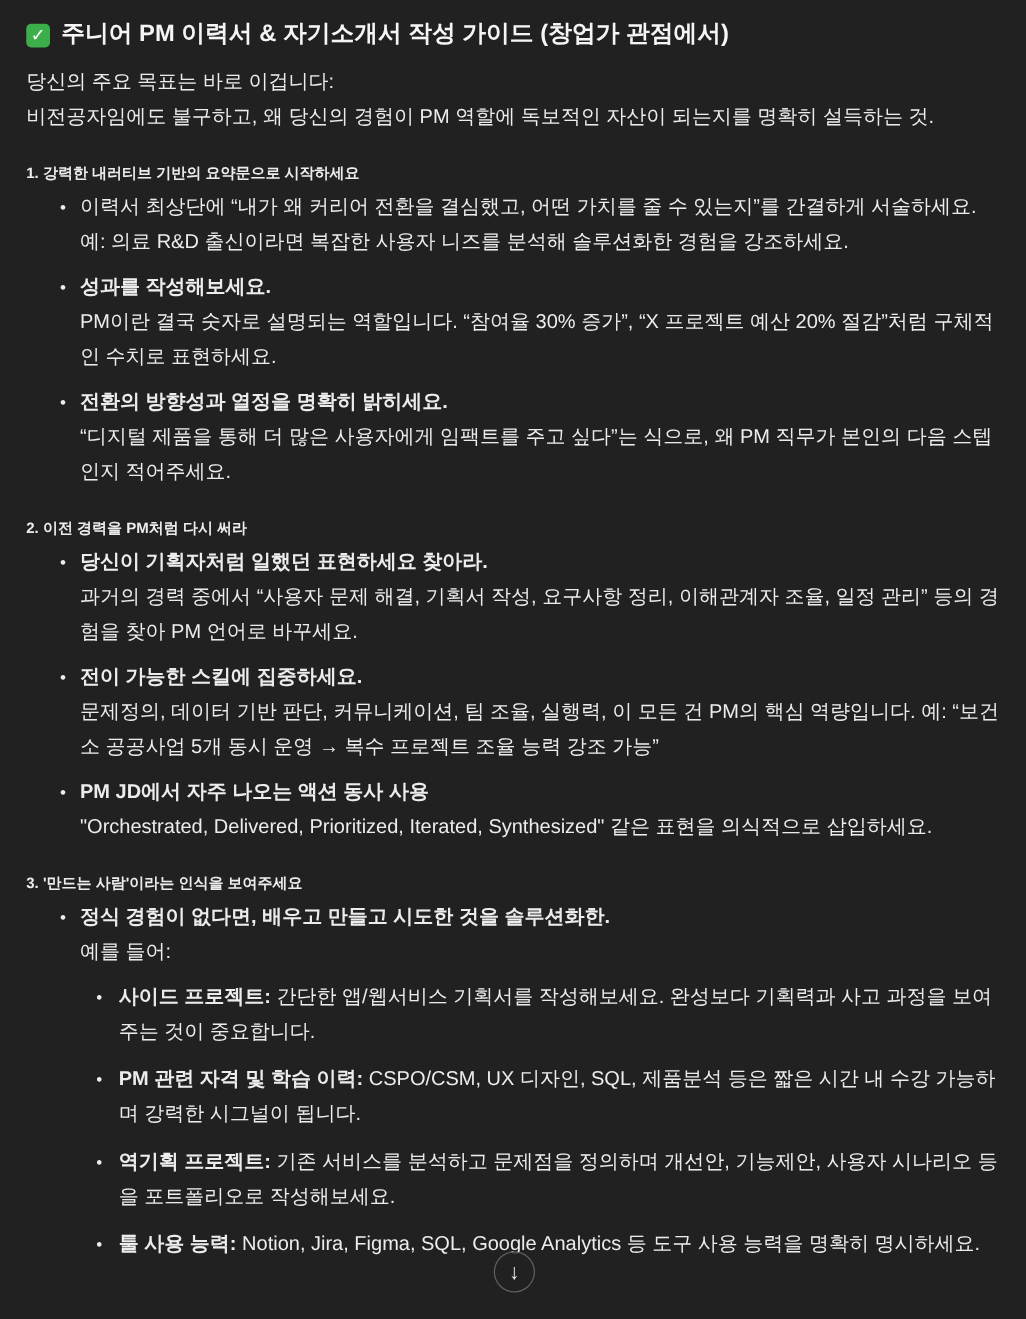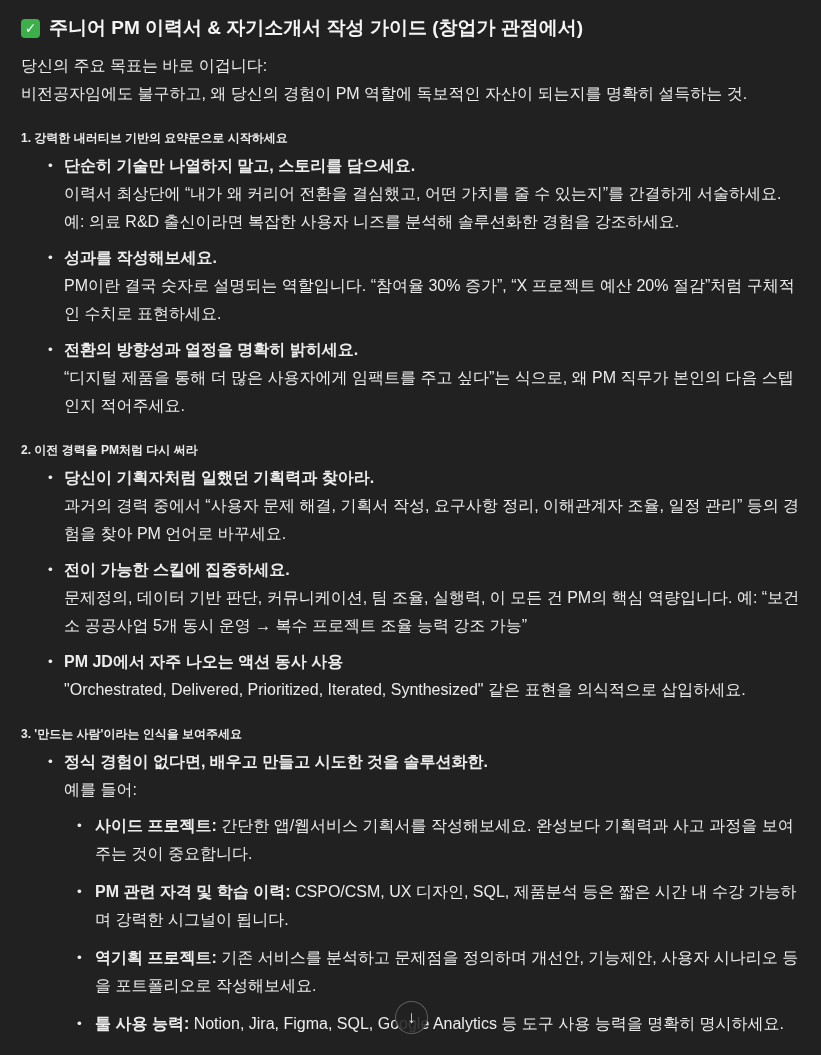--- a/index.html
+++ b/index.html
@@ -112,37 +112,36 @@
   </h1>
 
   <p class="intro">
     <span class="line1">당신의 주요 목표는 바로 이겁니다:</span><br>
     <span class="line2">비전공자임에도 불구하고, 왜 당신의 경험이 PM 역할에 독보적인 자산이 되는지를 명확히 설득하는 것.</span>
   </p>
 
   <h2 class="section-heading">1. 강력한 내러티브 기반의 요약문으로 시작하세요</h2>
   <ul class="l1">
     <li>
-      <p class="li-head">단순히 기술만 나열하지 말고, 스토리를 담으세요.</p>
       <p class="li-body">이력서 최상단에 “내가 왜 커리어 전환을 결심했고, 어떤 가치를 줄 수 있는지”를 간결하게 서술하세요. 예: 의료 R&amp;D 출신이라면 복잡한 사용자 니즈를 분석해 솔루션화한 경험을 강조하세요.</p>
     </li>
     <li>
       <p class="li-head">성과를 작성해보세요.</p>
       <p class="li-body">PM이란 결국 숫자로 설명되는 역할입니다. “참여율 30% 증가”, “X 프로젝트 예산 20% 절감”처럼 구체적인 수치로 표현하세요.</p>
     </li>
     <li>
       <p class="li-head">전환의 방향성과 열정을 명확히 밝히세요.</p>
       <p class="li-body">“디지털 제품을 통해 더 많은 사용자에게 임팩트를 주고 싶다”는 식으로, 왜 PM 직무가 본인의 다음 스텝인지 적어주세요.</p>
     </li>
   </ul>
 
   <h2 class="section-heading">2. 이전 경력을 PM처럼 다시 써라</h2>
   <ul class="l1">
     <li>
-      <p class="li-head">당신이 기획자처럼 일했던 기획력과 찾아라.</p>
+      <p class="li-head">당신이 기획자처럼 일했던 표현하세요 찾아라.</p>
       <p class="li-body">과거의 경력 중에서 “사용자 문제 해결, 기획서 작성, 요구사항 정리, 이해관계자 조율, 일정 관리” 등의 경험을 찾아 PM 언어로 바꾸세요.</p>
     </li>
     <li>
       <p class="li-head">전이 가능한 스킬에 집중하세요.</p>
       <p class="li-body">문제정의, 데이터 기반 판단, 커뮤니케이션, 팀 조율, 실행력, 이 모든 건 PM의 핵심 역량입니다. 예: “보건소 공공사업 5개 동시 운영 → 복수 프로젝트 조율 능력 강조 가능”</p>
     </li>
     <li>
       <p class="li-head">PM JD에서 자주 나오는 액션 동사 사용</p>
       <p class="li-body">"Orchestrated, Delivered, Prioritized, Iterated, Synthesized" 같은 표현을 의식적으로 삽입하세요.</p>
     </li>

